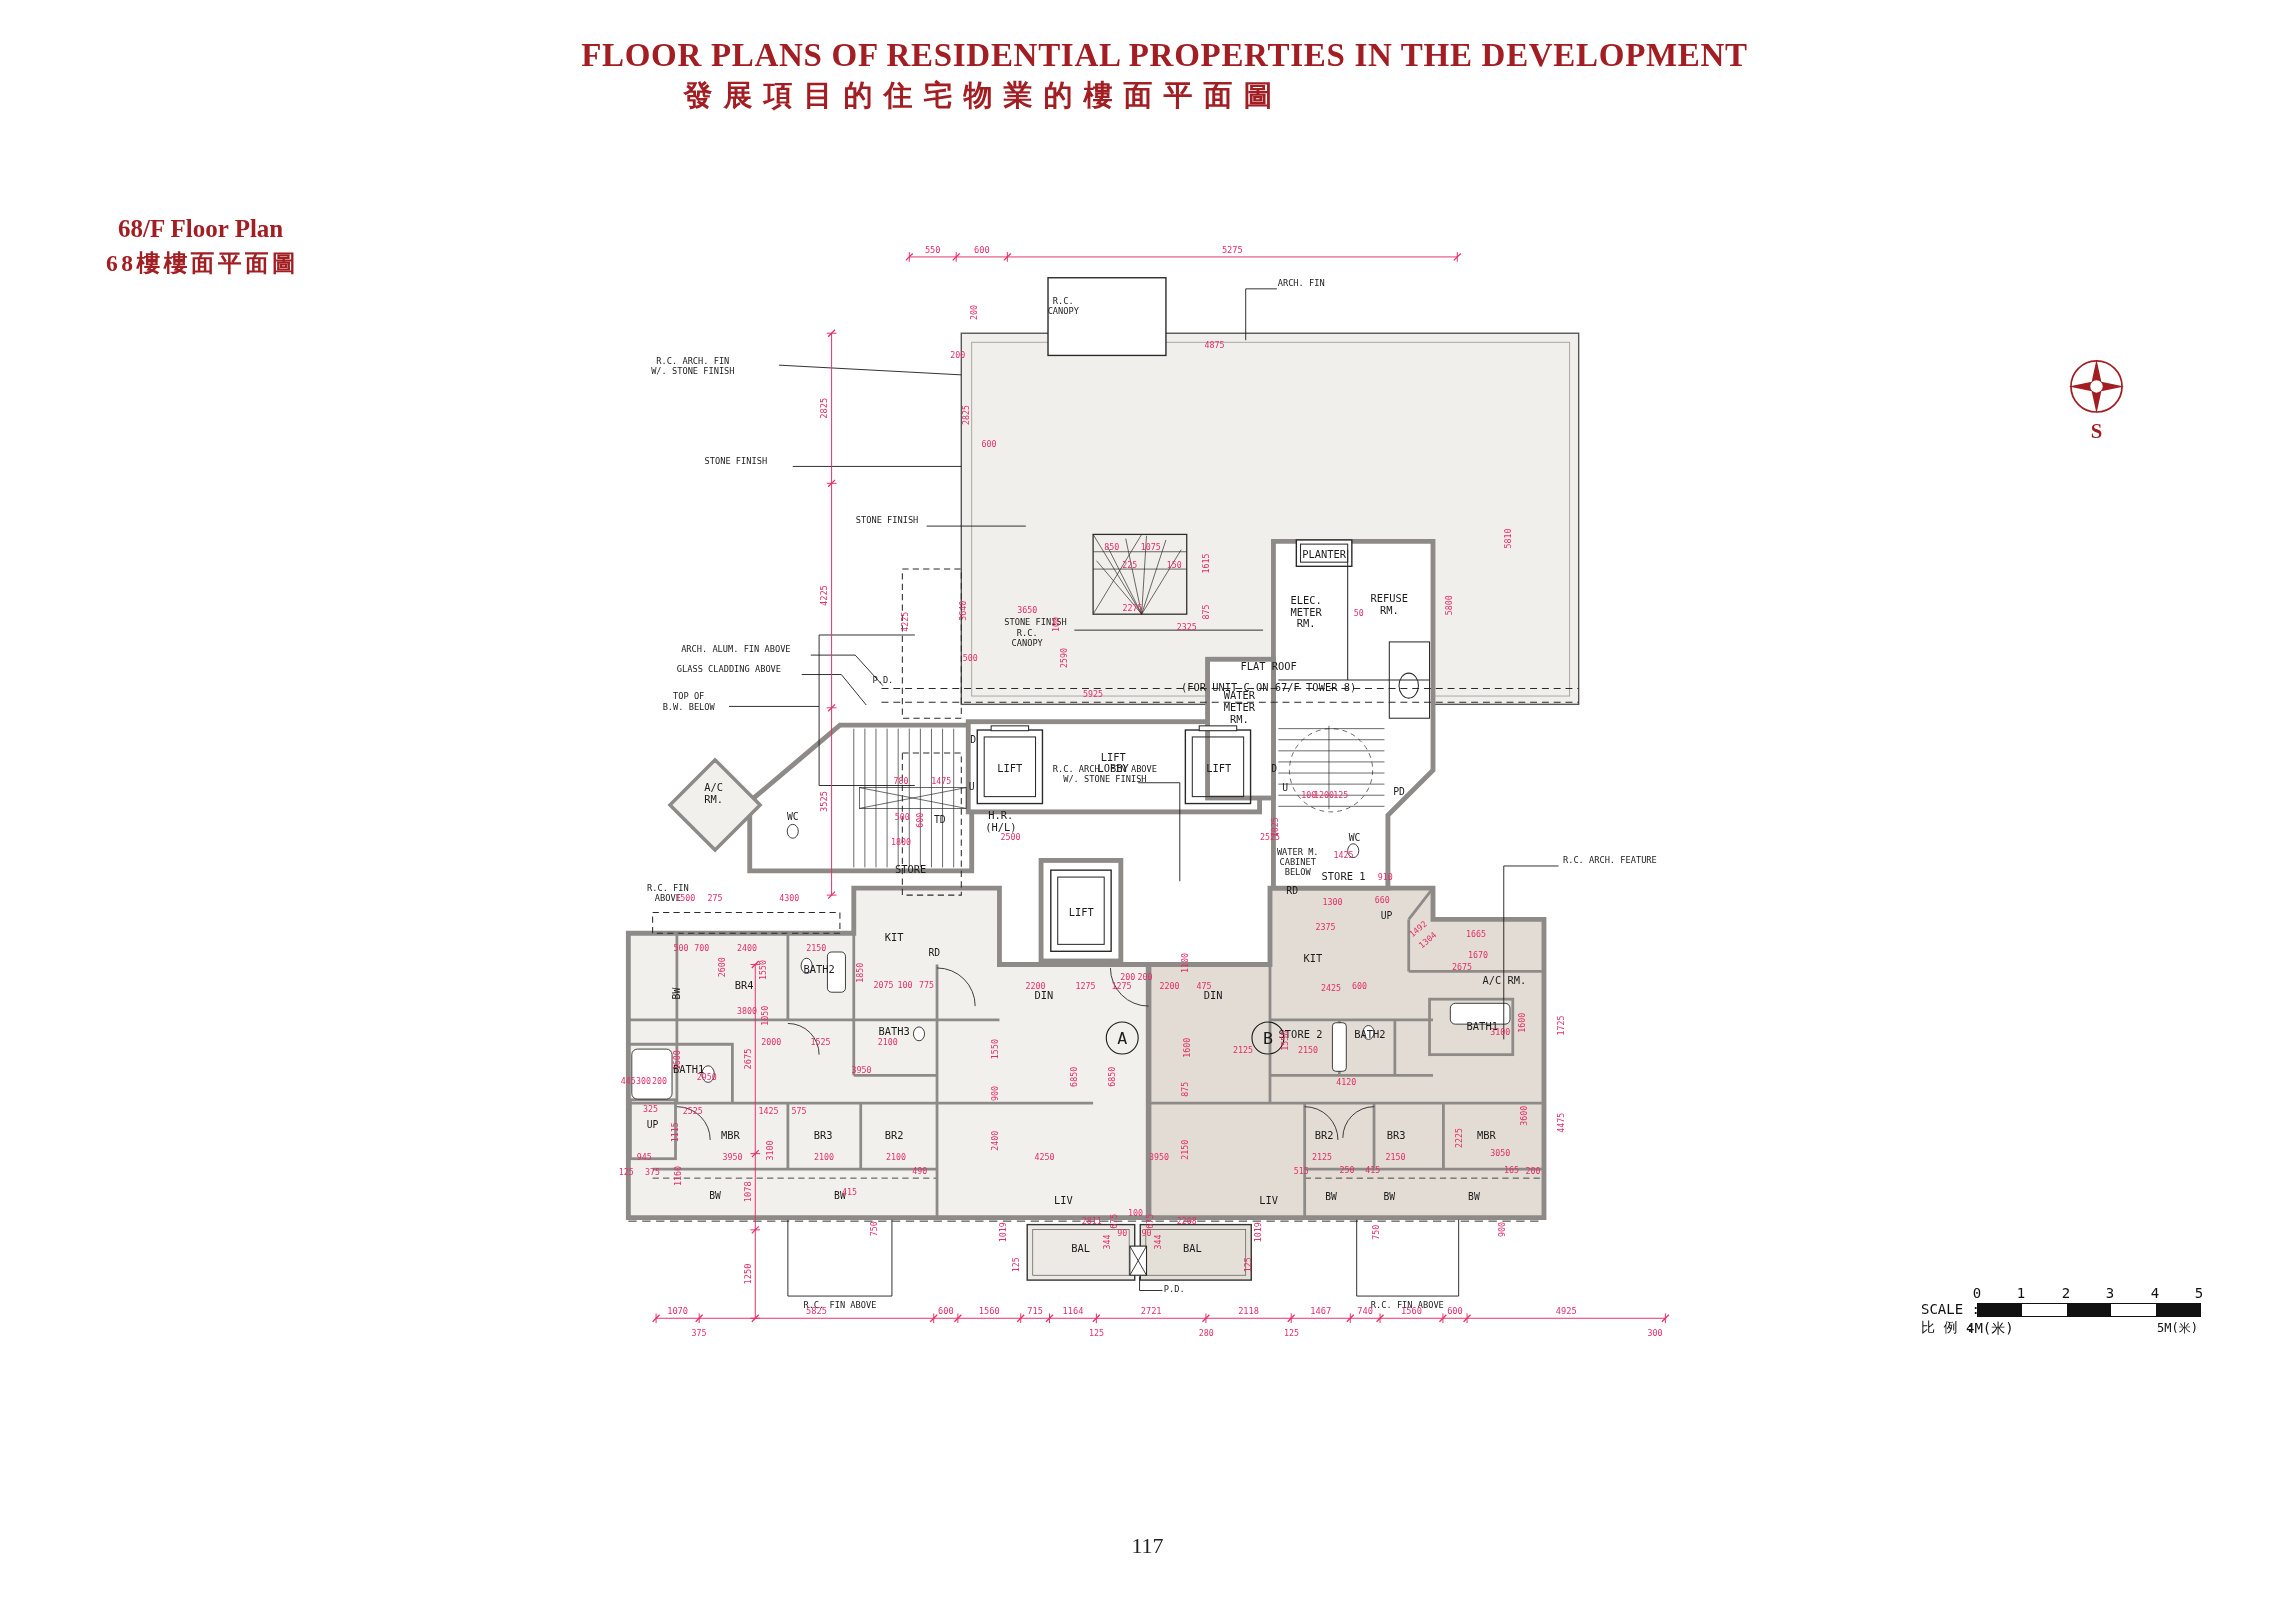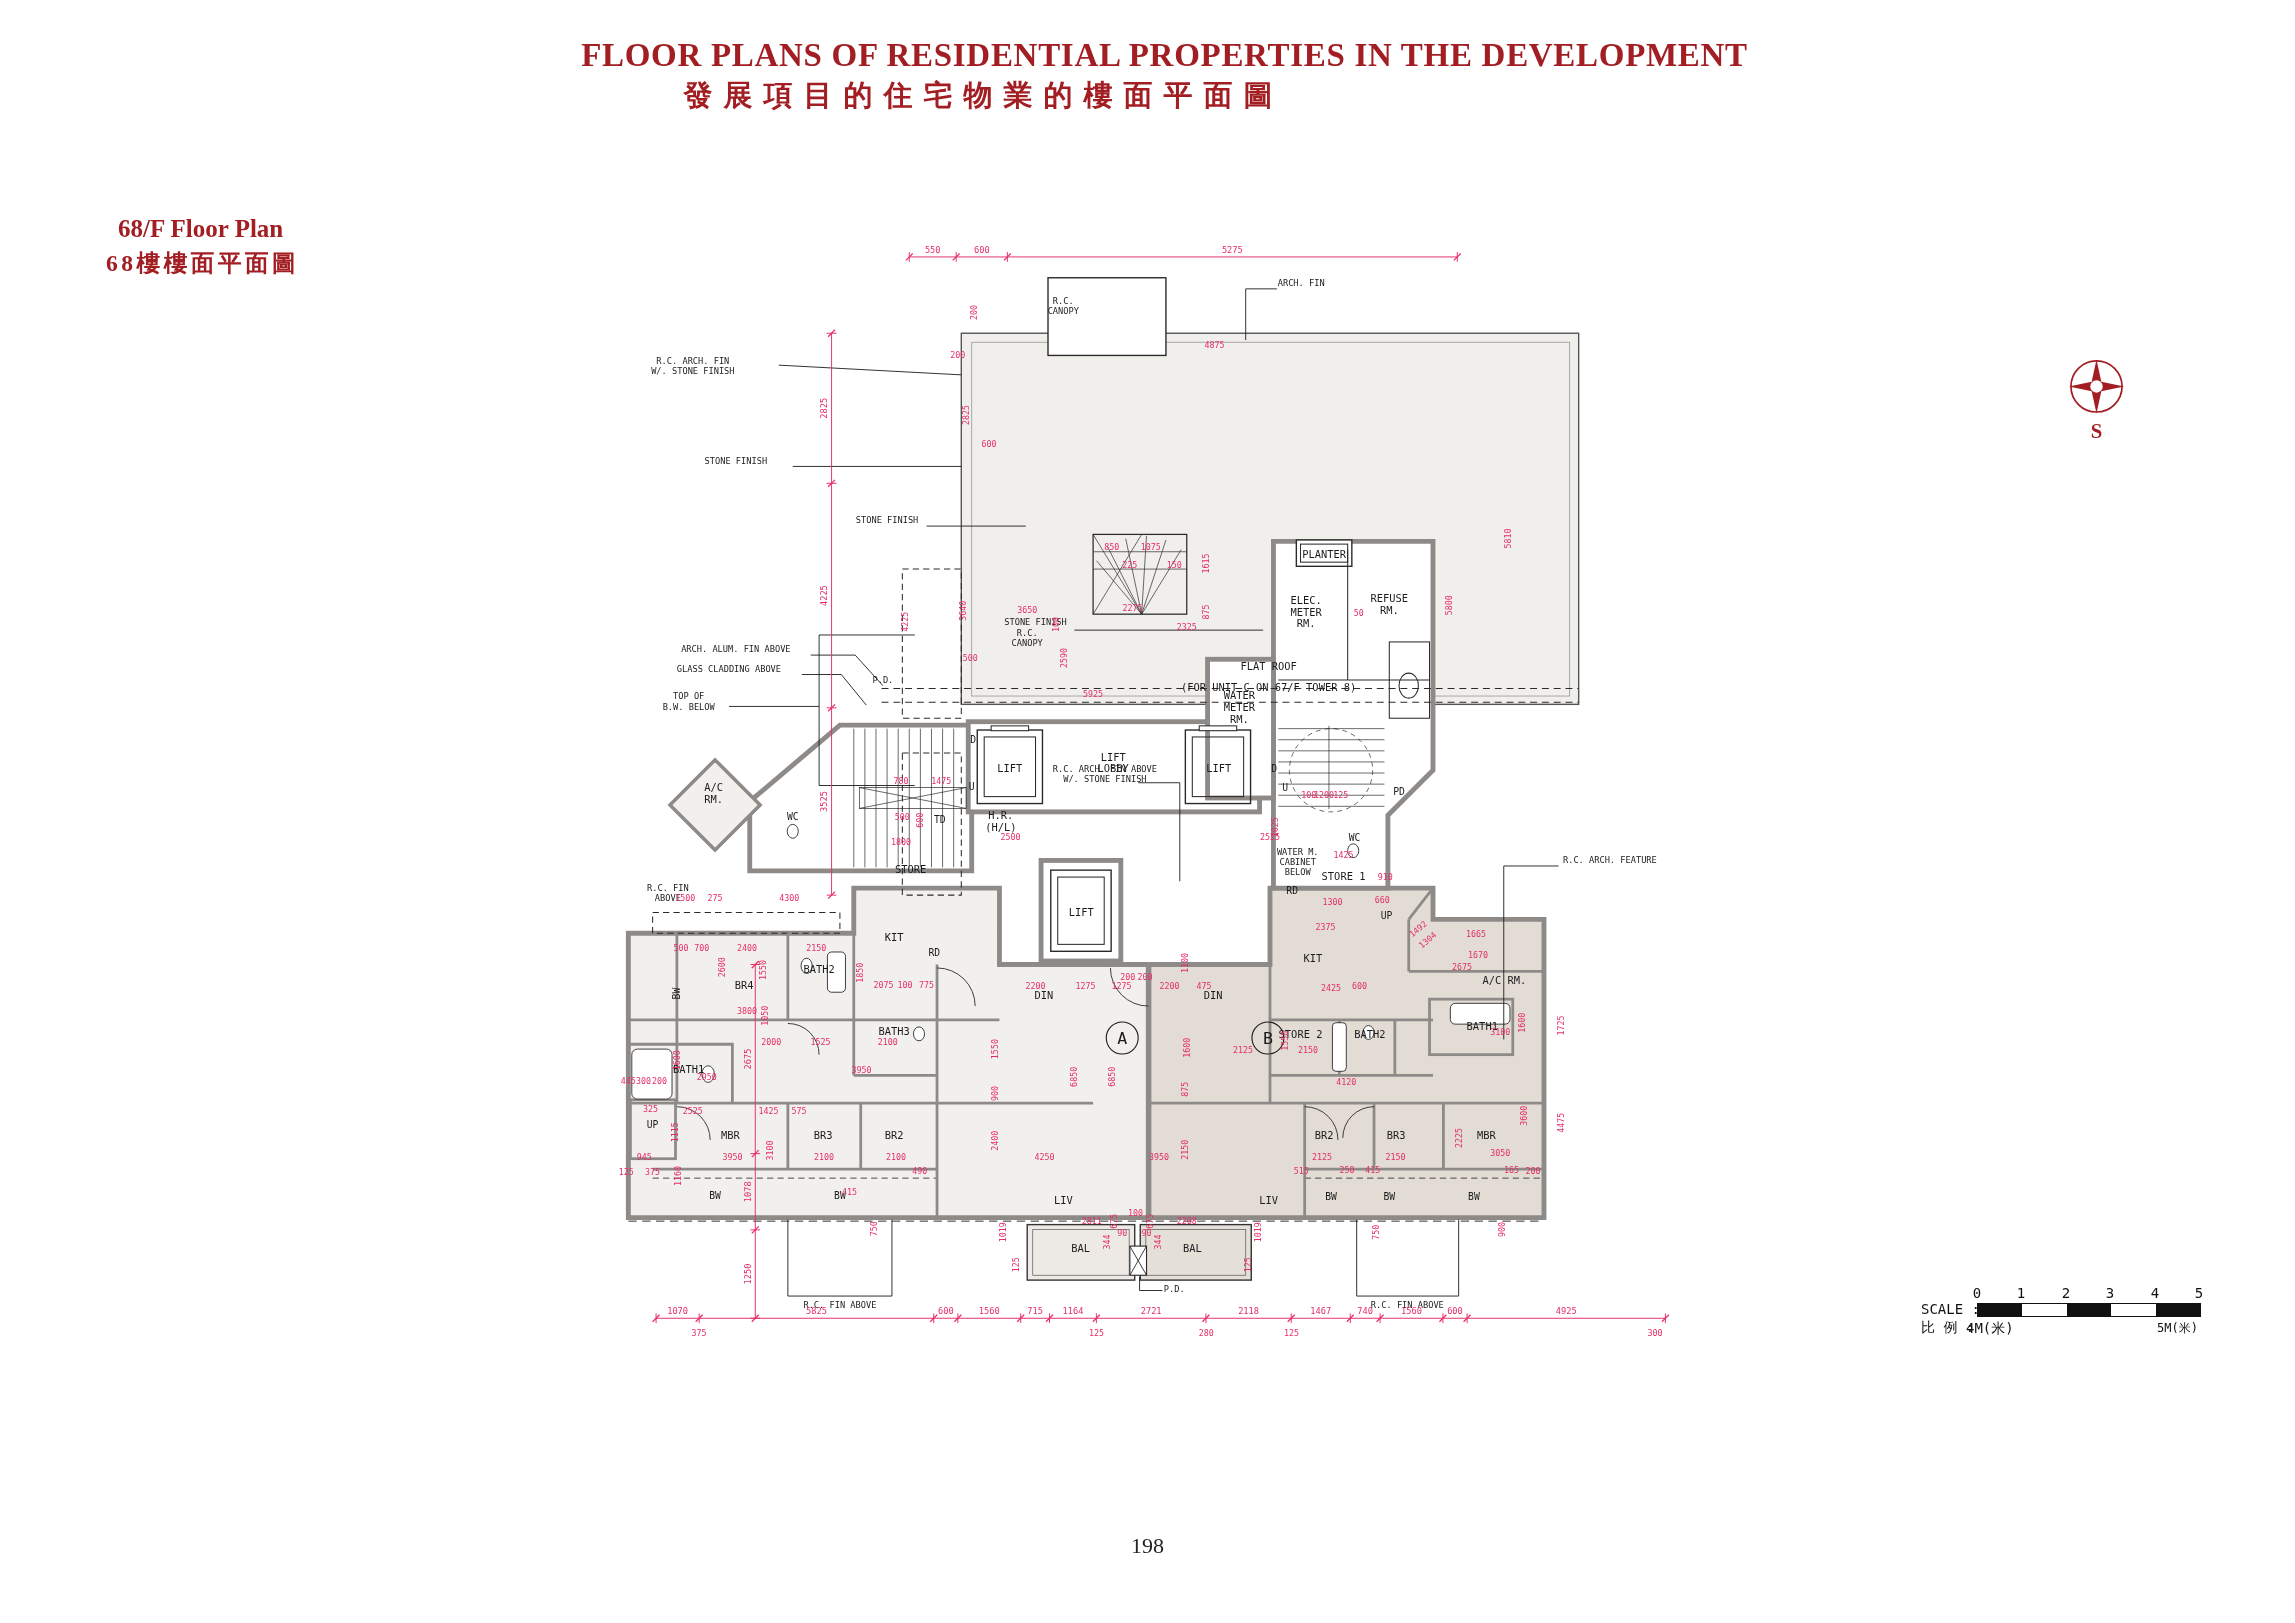--- a/index.html
+++ b/index.html
@@ -525,14 +525,14 @@
       <line x1="201" y1="1560" x2="215" y2="1560" stroke="#E62E66" stroke-width="1.4"></line>
       <line x1="203" y1="1565" x2="213" y2="1555" stroke="#E62E66" stroke-width="1.8"></line>
       <text x="127" y="1586" font-size="12" fill="#E62E66" font-family="&quot;DejaVu Sans Mono&quot;,monospace" text-anchor="middle">375</text>
       <text x="700" y="1586" font-size="12" fill="#E62E66" font-family="&quot;DejaVu Sans Mono&quot;,monospace" text-anchor="middle">125</text>
       <text x="858" y="1586" font-size="12" fill="#E62E66" font-family="&quot;DejaVu Sans Mono&quot;,monospace" text-anchor="middle">280</text>
       <text x="981" y="1586" font-size="12" fill="#E62E66" font-family="&quot;DejaVu Sans Mono&quot;,monospace" text-anchor="middle">125</text>
       <text x="1505" y="1586" font-size="12" fill="#E62E66" font-family="&quot;DejaVu Sans Mono&quot;,monospace" text-anchor="middle">300</text>
     </svg>
 </div>
 
-<div class="abs" id="page-number">198</div>
+<div class="abs" id="page-number">117</div>
 
 
 </body></html>

